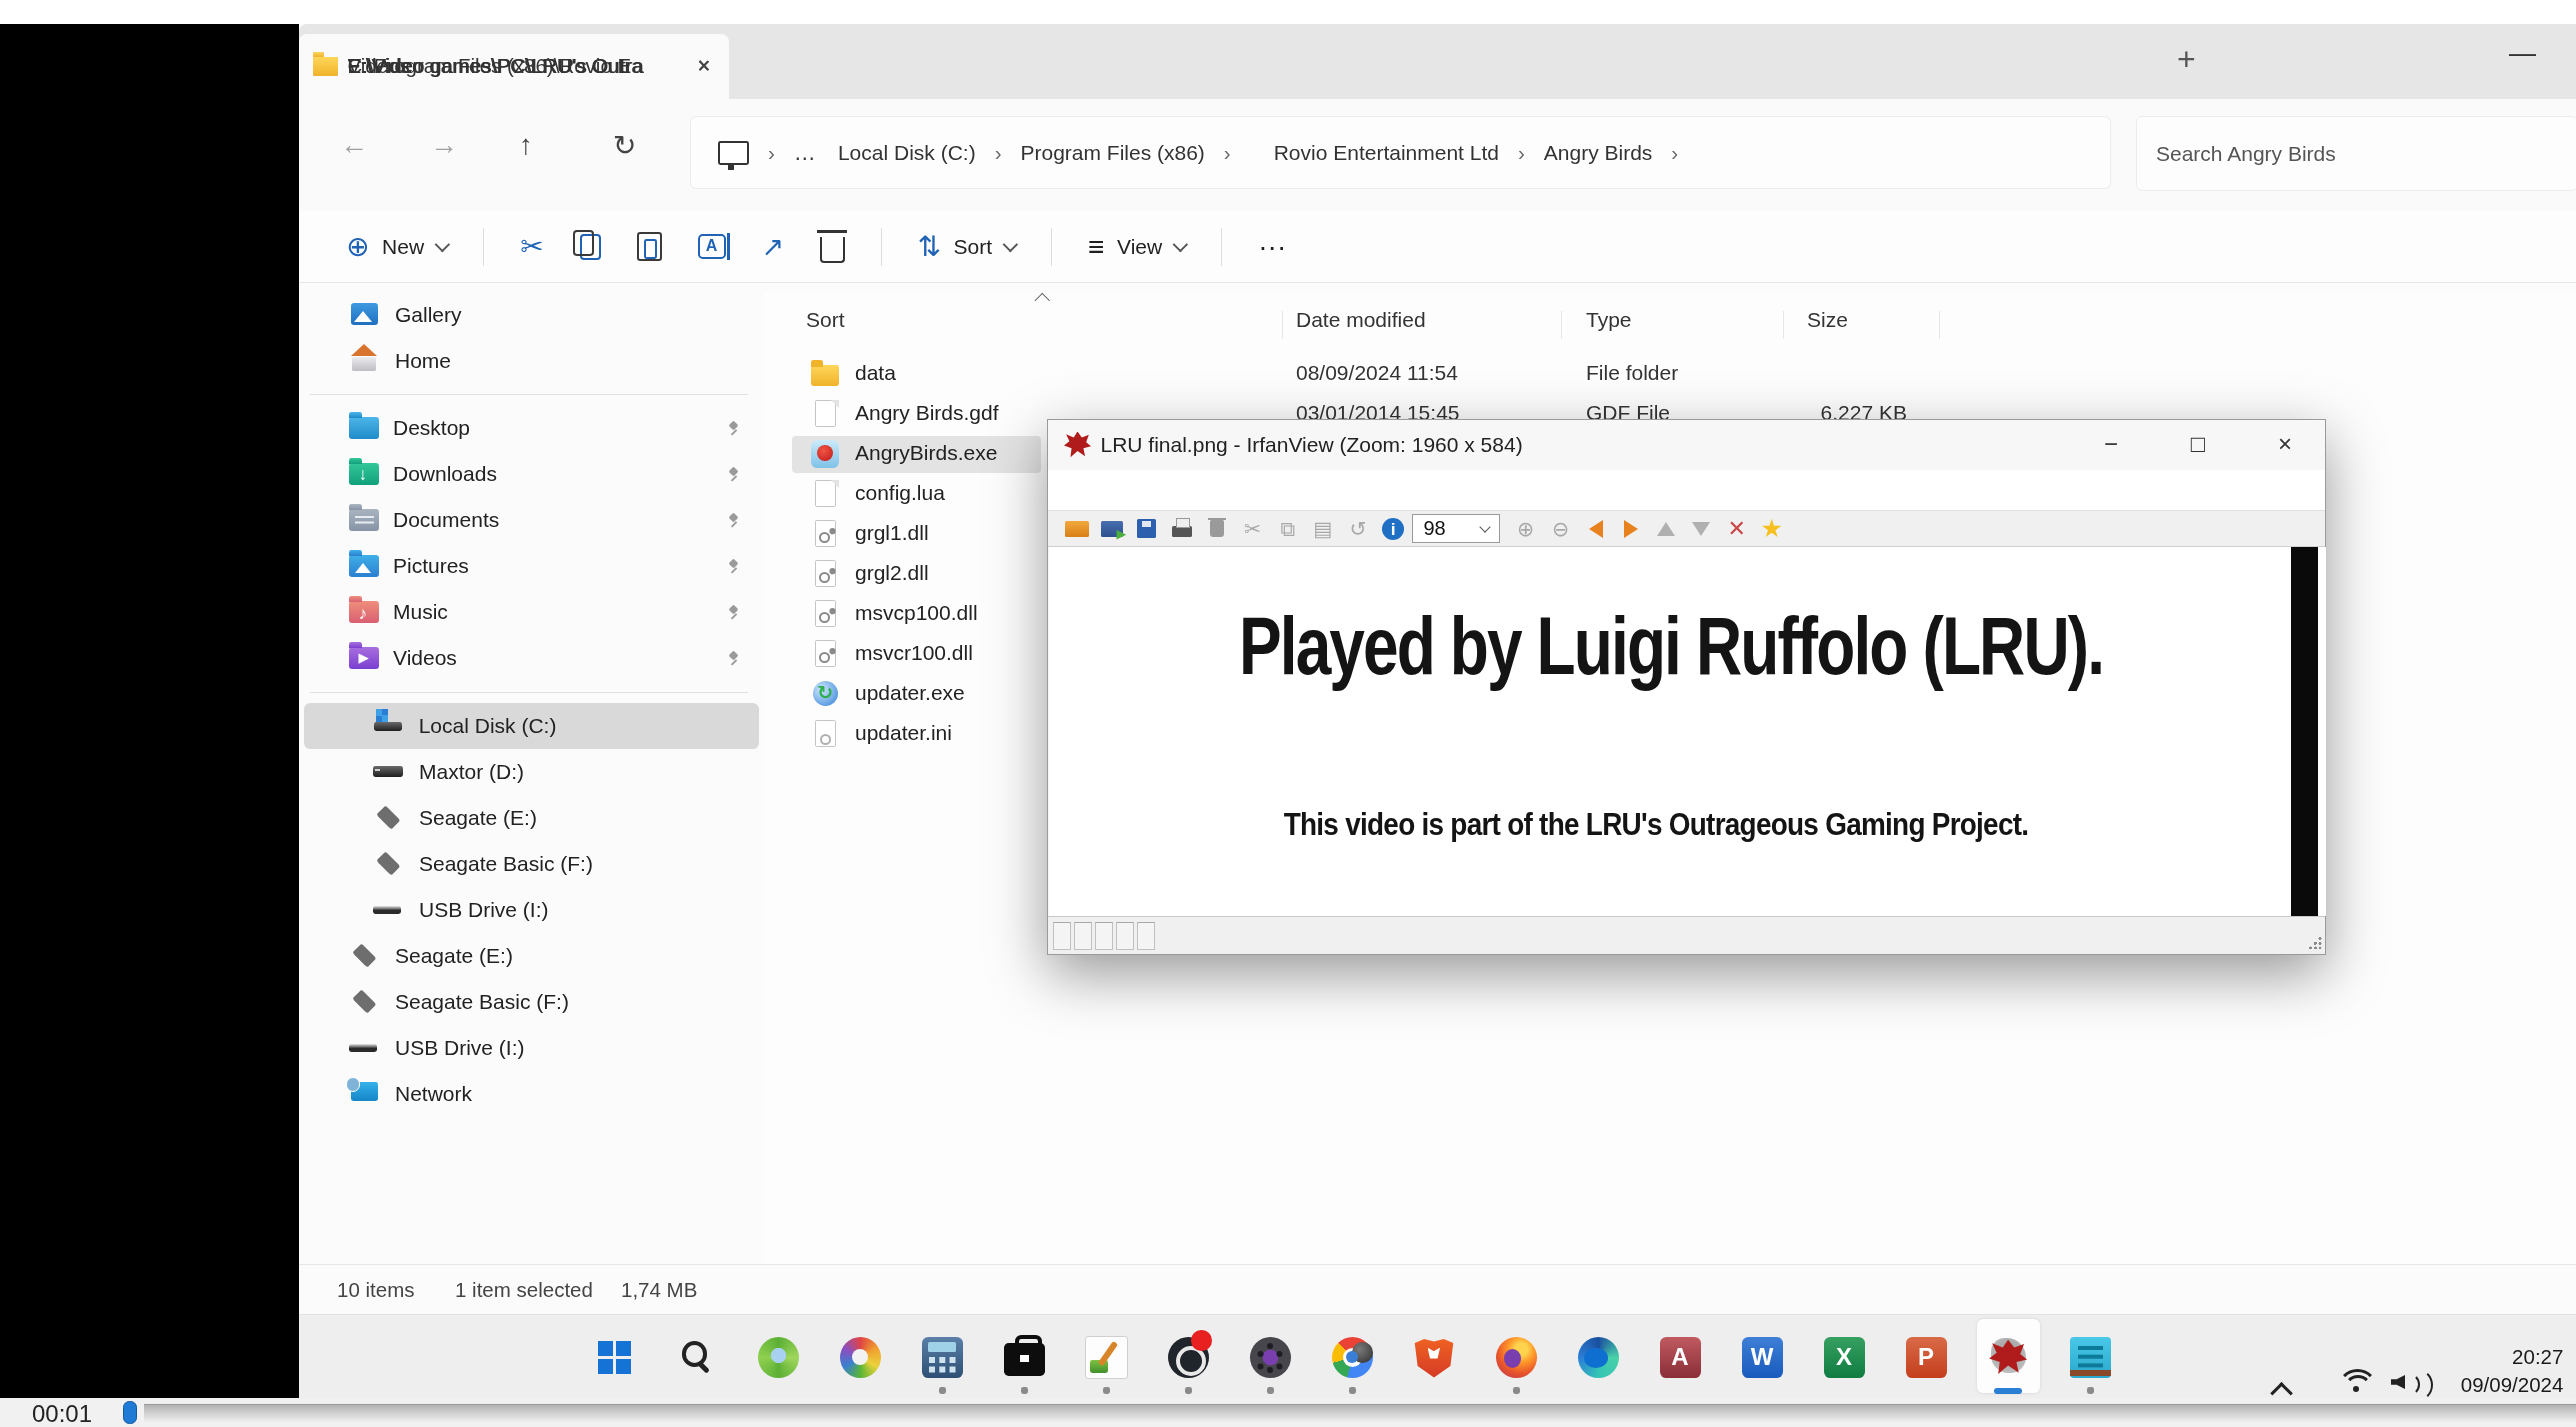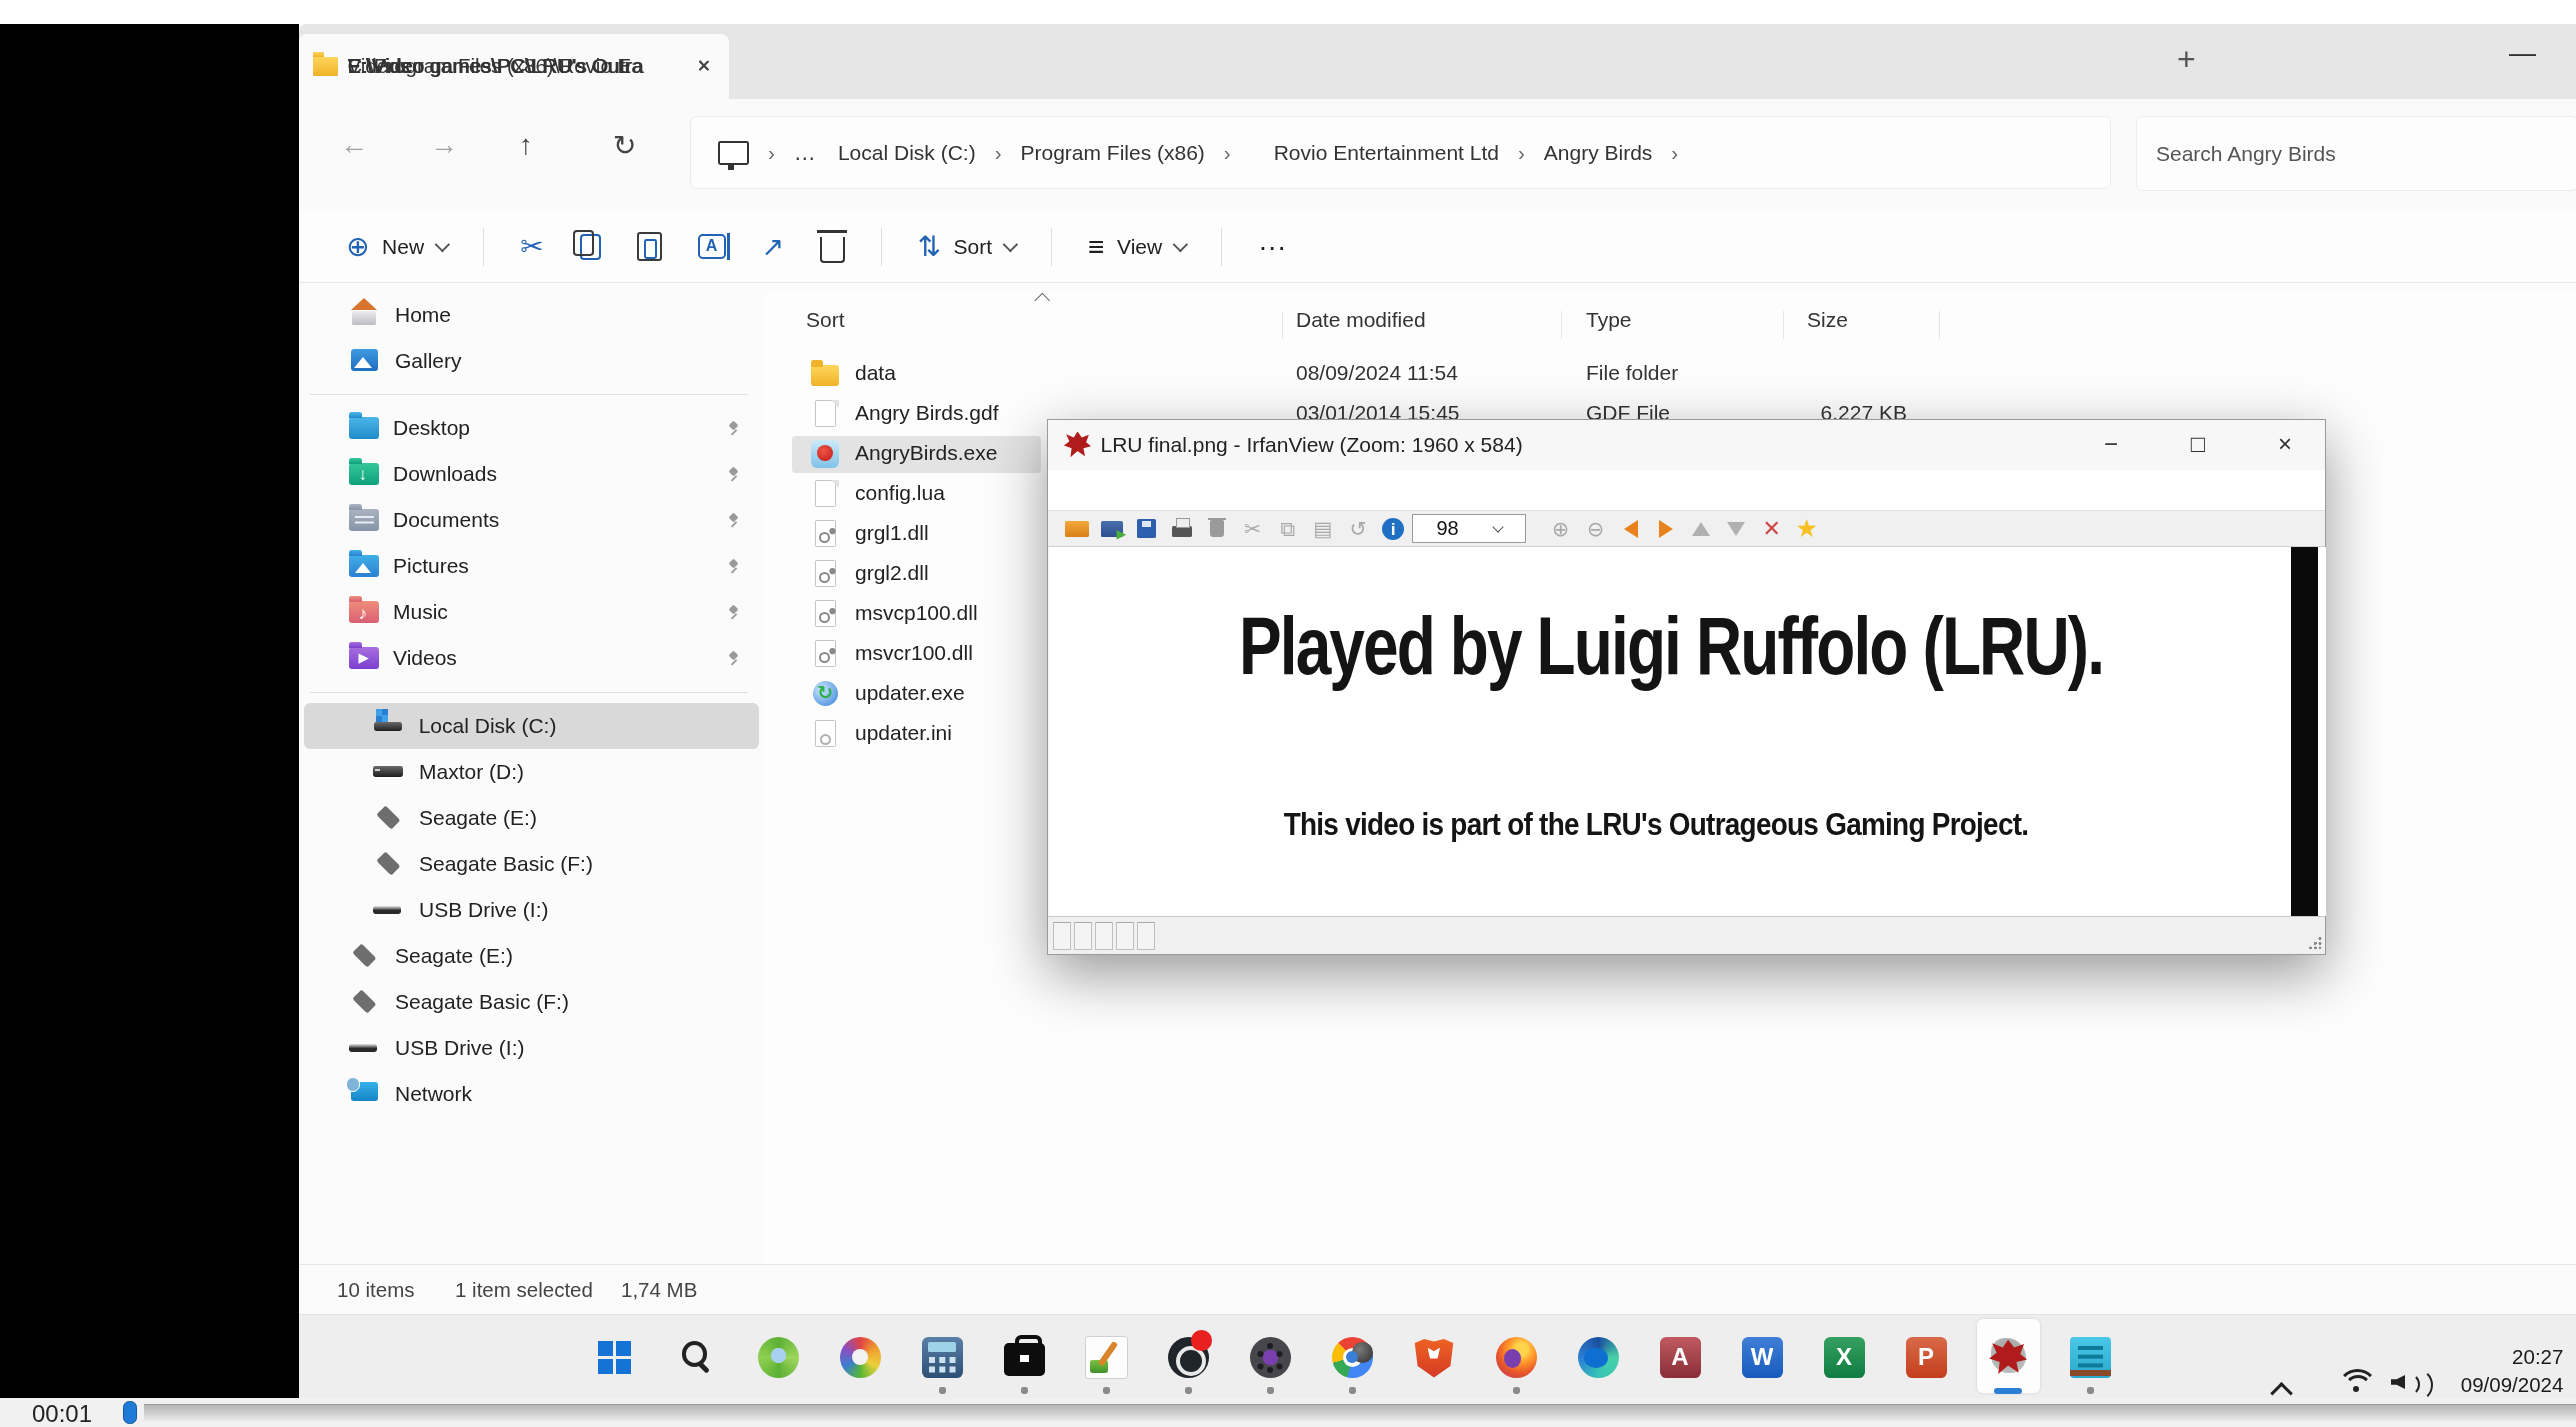--- a/index.html
+++ b/index.html
@@ -142,21 +142,21 @@
   .ivt-slide::before{content:"";width:22px;height:16px;border-radius:1.6px;background:linear-gradient(#4a6fae,#2c4f8e);}
   .ivt-slide::after{content:"▶";position:absolute;right:1.6px;bottom:1.6px;font-size:12.6px;color:#4cae3c;}
   .ivt-save::before{content:"";width:19px;height:19px;background:#2c5fae;border-radius:1.6px;}
   .ivt-save::after{content:"";position:absolute;left:11px;top:6.3px;width:9.5px;height:6.3px;background:#dfe8f2;}
   .ivt-print::before{content:"";width:20.5px;height:11px;background:#555;border-radius:1.6px;margin-top:6.3px;}
   .ivt-print::after{content:"";position:absolute;left:9.5px;top:3.2px;width:12.6px;height:8px;background:#eee;border:0.8px solid #999;}
   .ivt-del::before{content:"";width:14px;height:17.4px;background:#9a9a9a;border-radius:1.6px 1.6px 3.2px 3.2px;}
   .ivt-del::after{content:"";position:absolute;left:7px;top:3.2px;width:17.4px;height:2.4px;background:#9a9a9a;}
   .ivt-gray{font-size:20.5px;color:#a8a8a8;}
   .ivt-info::before{content:"i";width:22px;height:22px;border-radius:50%;background:#1f6fc4;color:#fff;font-size:17.4px;font-weight:bold;text-align:center;line-height:22px;}
-  .iv-zoom{width:66px;height:27px;background:#fff;border:0.8px solid #9a9a9a;display:flex;align-items:center;justify-content:space-between;padding:0 23px;margin-right:18px;font-size:20px;color:#111;}
+  .iv-zoom{width:66px;height:27px;background:#fff;border:0.8px solid #9a9a9a;display:flex;align-items:center;justify-content:space-between;padding:0 10px;margin-right:9px;font-size:20px;color:#111;}
   .iv-zoom .zc{width:7px;height:7px;border-right:1.6px solid #555;border-bottom:1.6px solid #555;transform:rotate(45deg);margin-top:-3.2px;}
   .tri{width:0;height:0;}
   .tri-left{border-top:9.5px solid transparent;border-bottom:9.5px solid transparent;border-right:14px solid #e8821e;}
   .tri-right{border-top:9.5px solid transparent;border-bottom:9.5px solid transparent;border-left:14px solid #e8821e;}
   .tri-up{border-left:9.5px solid transparent;border-right:9.5px solid transparent;border-bottom:14px solid #b0b0b0;}
   .tri-down{border-left:9.5px solid transparent;border-right:9.5px solid transparent;border-top:14px solid #b0b0b0;}
   .ivt-tools{font-size:22px;color:#c44;font-weight:bold;}
   .ivt-star{font-size:25px;color:#f5c020;}
   #iv-image{position:absolute;left:0.8px;top:127px;width:1277px;height:369px;background:#fff;overflow:hidden;}
   #iv-img-bar{position:absolute;right:8px;top:0;width:27px;height:100%;background:#0a0a0a;}
@@ -354,26 +354,26 @@
     <div class="vsep"></div>
     <div class="cmd">
         <span class="glyph">···</span>
       </div>
   </div>
 
   <div id="sidebar">
     <div>
 
     <div class="srow">
+          <span class="sic si-gallery"></span>
+          <span class="slabel">Gallery</span>
+        </div>
+        <div class="srow">
           <span class="sic si-home"></span>
           <span class="slabel">Home</span>
-        </div>
-        <div class="srow">
-          <span class="sic si-gallery"></span>
-          <span class="slabel">Gallery</span>
         </div>
       </div>
     <div class="sdivider"></div>
     <div>
 
     <div class="srow">
           <span class="sfold sf-desktop"></span>
           <span class="slabel">Desktop</span>
           <span class="pin"></span>
         </div>

